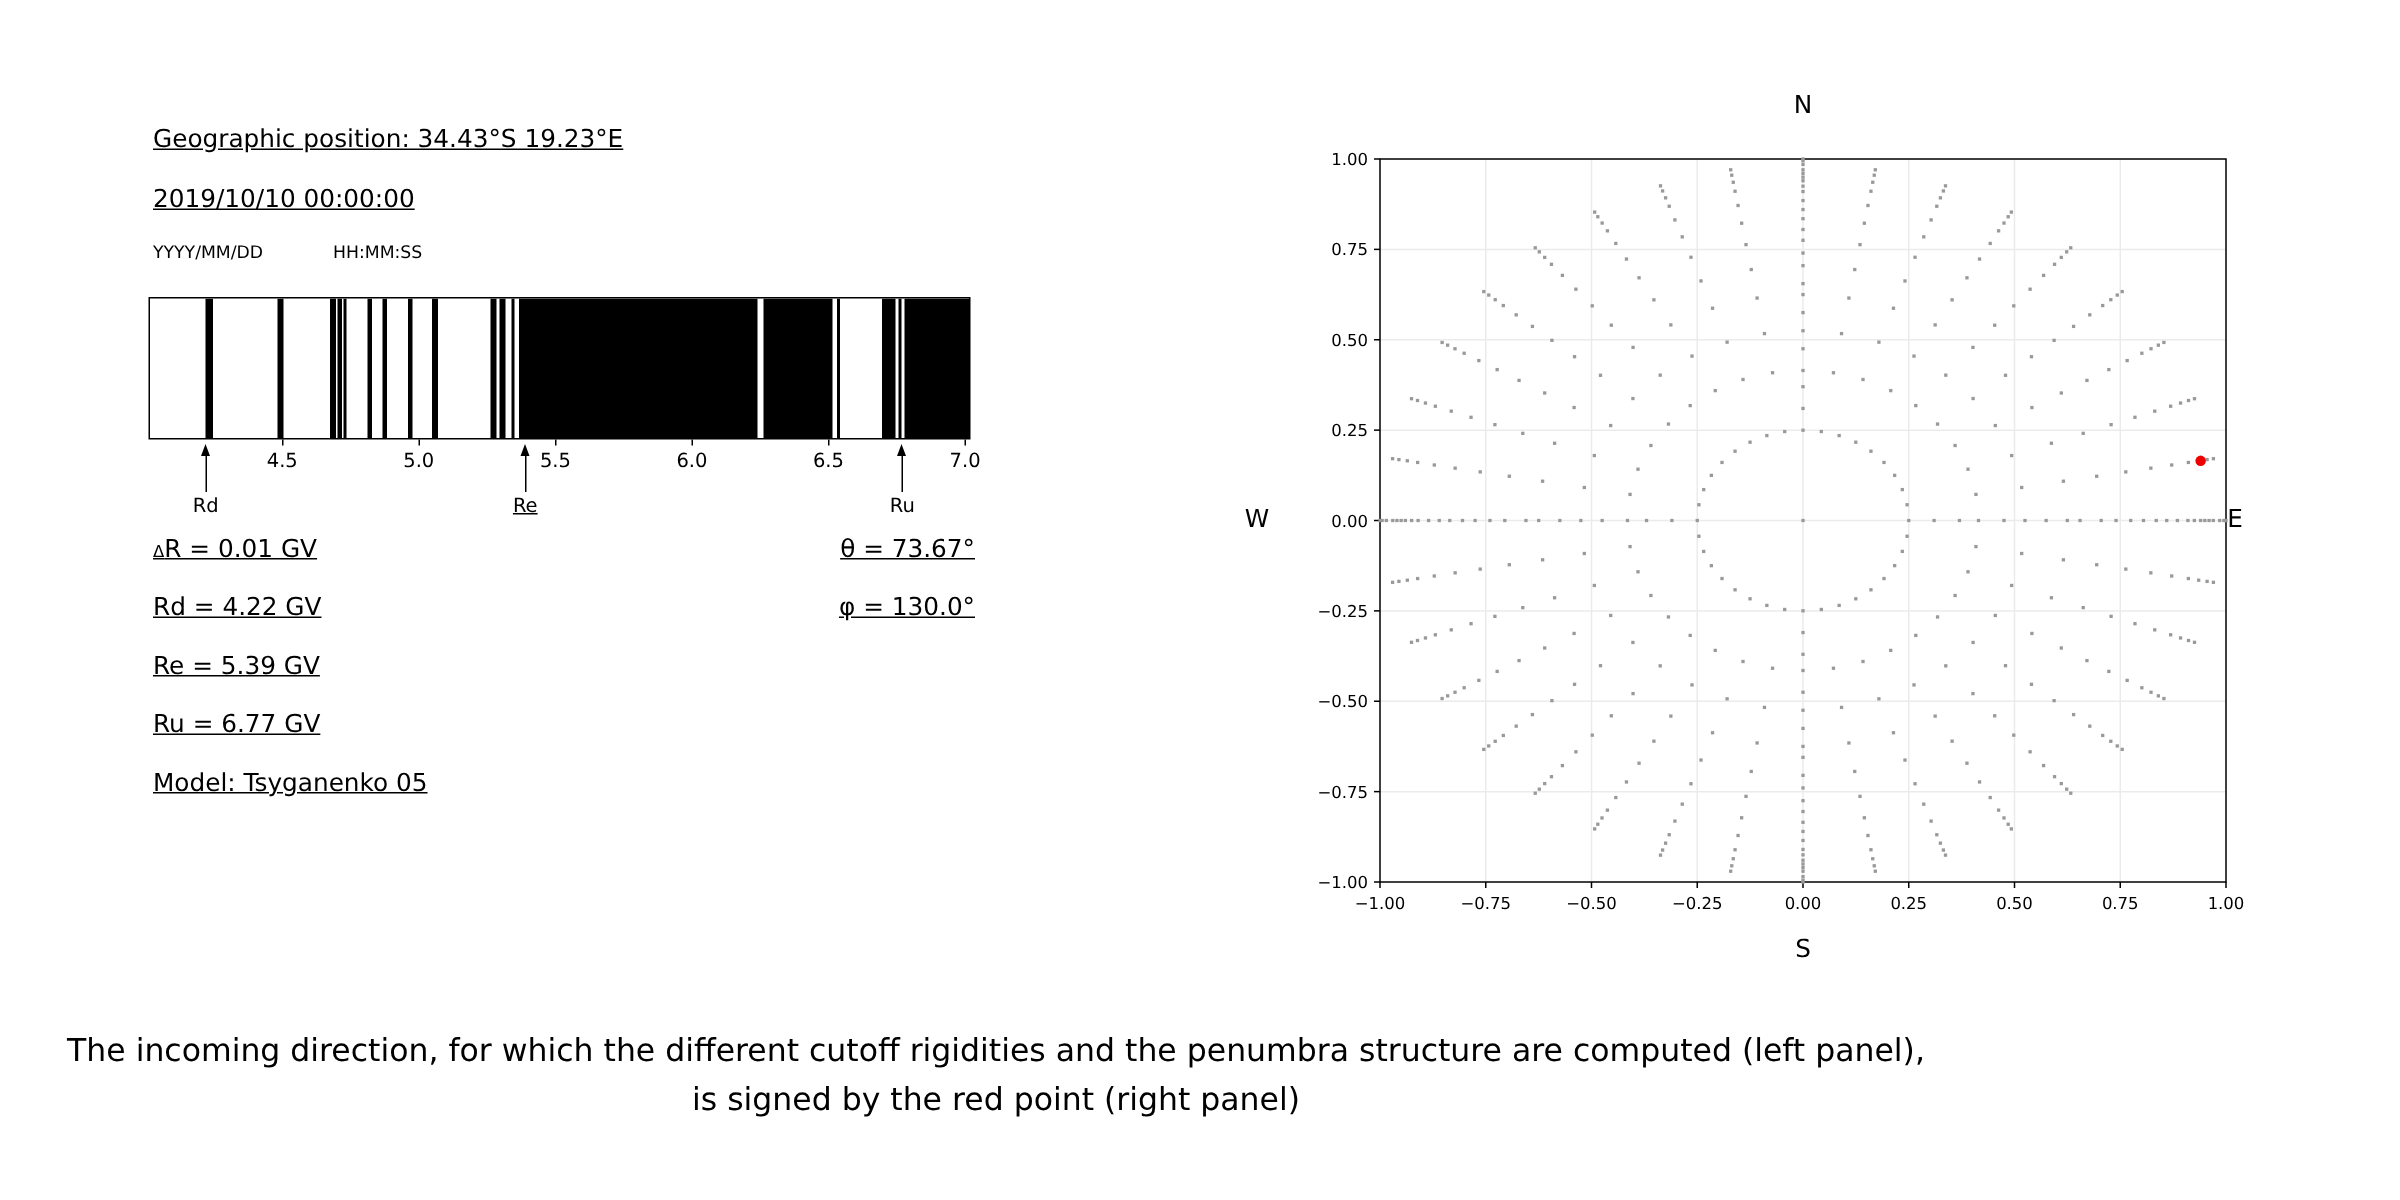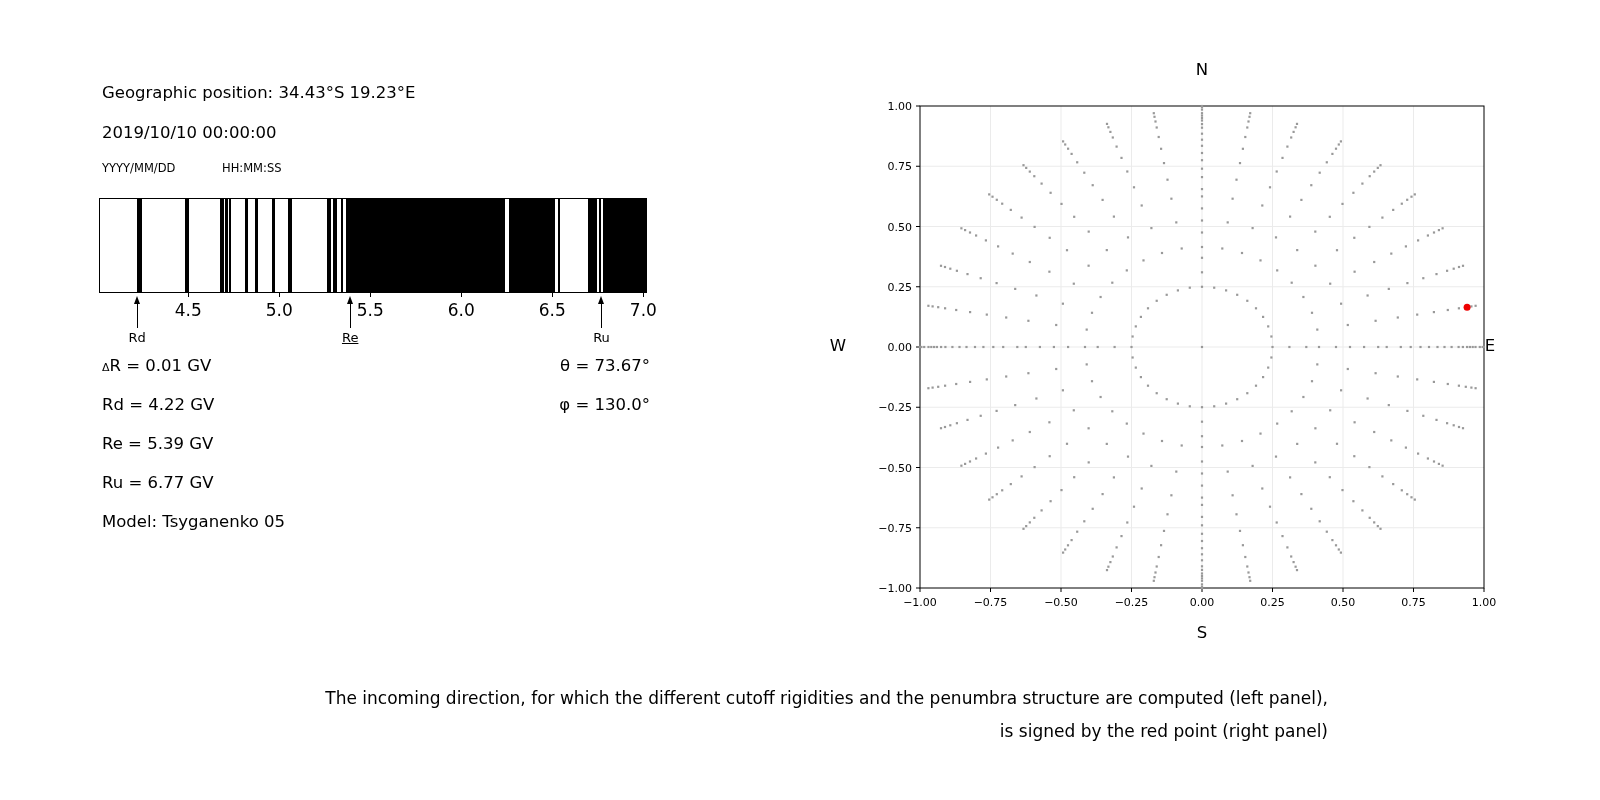--- a/index.html
+++ b/index.html
@@ -1,38 +1,38 @@
 <!DOCTYPE html>
 <html><head>
 <meta charset="utf-8">
 <style>
   html,body{margin:0;padding:0;background:#ffffff;}
   .fig{position:relative;width:1600px;height:800px;background:#ffffff;
        font-family:"DejaVu Sans",sans-serif;color:#000;overflow:hidden;}
   .abs{position:absolute;}
-  .t16{font-size:16.5px;line-height:1.15;}
+  .t16{font-size:16.5px;line-height:1.15;text-decoration:underline;}
   .t11{font-size:11.5px;line-height:1.1;}
   .t19{font-size:19px;line-height:1.1;}
-  .tick-label{font-size:17px;text-align:center;}
+  .tick-label{font-size:13px;text-align:center;}
   .marker-label{font-size:13px;text-align:center;}
   .right-col{text-align:right;}
   
   #pen-wrap{left:99px;top:198px;width:548px;height:160px;}
   .pen-box{position:absolute;left:0;top:0;width:548px;height:95px;
            border:1px solid #000;box-sizing:border-box;background:#fff;overflow:hidden;}
   .pen-bar{position:absolute;top:0;height:100%;background:#000;}
   .pen-tickmark{position:absolute;top:95px;width:1px;height:4px;background:#000;}
   .pen-ticklabel{position:absolute;top:102px;width:34px;margin-left:-17px;text-align:center;}
   .arrow-head{position:absolute;width:0;height:0;top:98px;margin-left:-3.5px;
               border-left:3.5px solid transparent;border-right:3.5px solid transparent;
               border-bottom:8px solid #000;}
   .arrow-line{position:absolute;top:105px;width:1.2px;height:25px;background:#000;margin-left:-0.6px;}
   .arrow-label{position:absolute;top:132px;width:30px;margin-left:-15px;text-align:center;}
   
-  .caption{left:0;top:0;width:1328px;text-align:right;font-size:17px;}
+  .caption{left:0;top:0;width:1328px;text-align:center;font-size:21px;}
   .credit{left:12px;width:1328px;text-align:center;font-size:10px;color:#333;margin-top:44px;}
   .dir-label{width:44px;text-align:center;font-size:16.5px;}
 </style>
 </head>
 <body>
 
 <div class="fig">
 
   <div class="abs t16" style="left:102px;top:84px;">Geographic position: 34.43°S 19.23°E</div>
 

